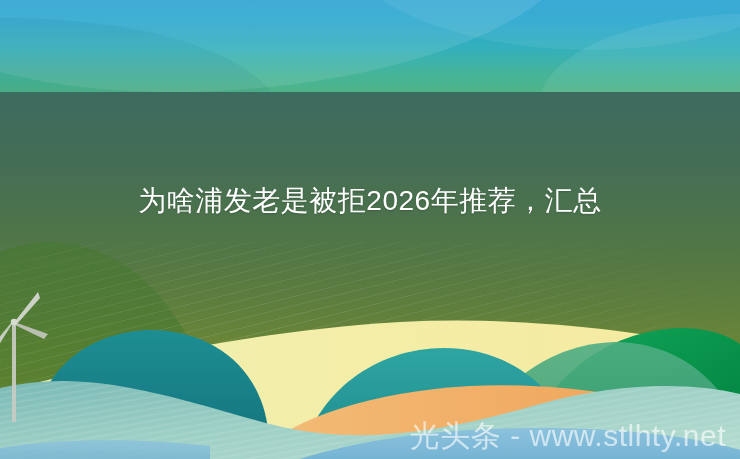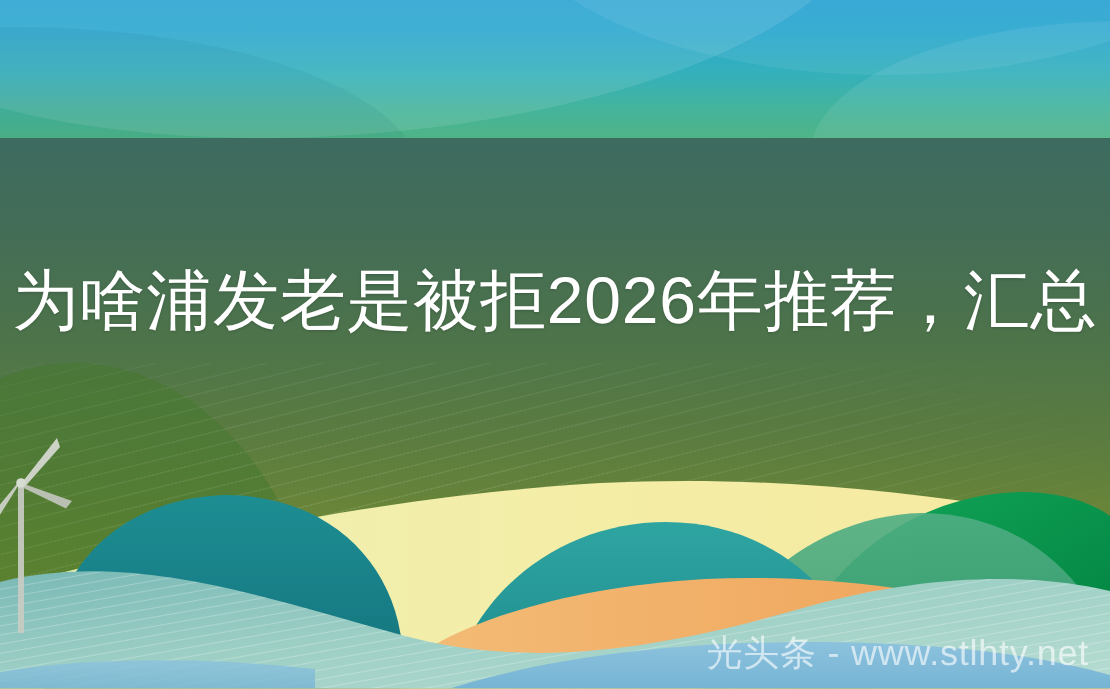--- a/index.html
+++ b/index.html
@@ -56,36 +56,36 @@
   }
 
   
   .scenery{position:absolute;left:0;top:0;width:740px;height:459px;}
 
   
   .headline{
     position:absolute;left:0;top:176px;width:740px;
     text-align:center;
     color:#ffffff;
-    font-size:44px;
+    font-size:28px;
     line-height:50px;
     letter-spacing:0.5px;
     font-family:"Liberation Sans","DejaVu Sans",sans-serif;
     text-shadow:0 1px 2px rgba(0,0,0,0.18);
     white-space:pre-line;
   }
 
   
   .watermark{
     position:absolute;left:0;top:418px;width:740px;
     text-align:center;
     padding-right:8px;
     box-sizing:border-box;
     color:rgba(255,255,255,0.62);
-    font-size:24px;
+    font-size:30px;
     line-height:36px;
     letter-spacing:0.5px;
     font-family:"Liberation Sans","DejaVu Sans",sans-serif;
     text-align:right;
   }
   .watermark span{display:inline-block;padding-right:6px;}
 </style>
 </head>
 <body>
 

